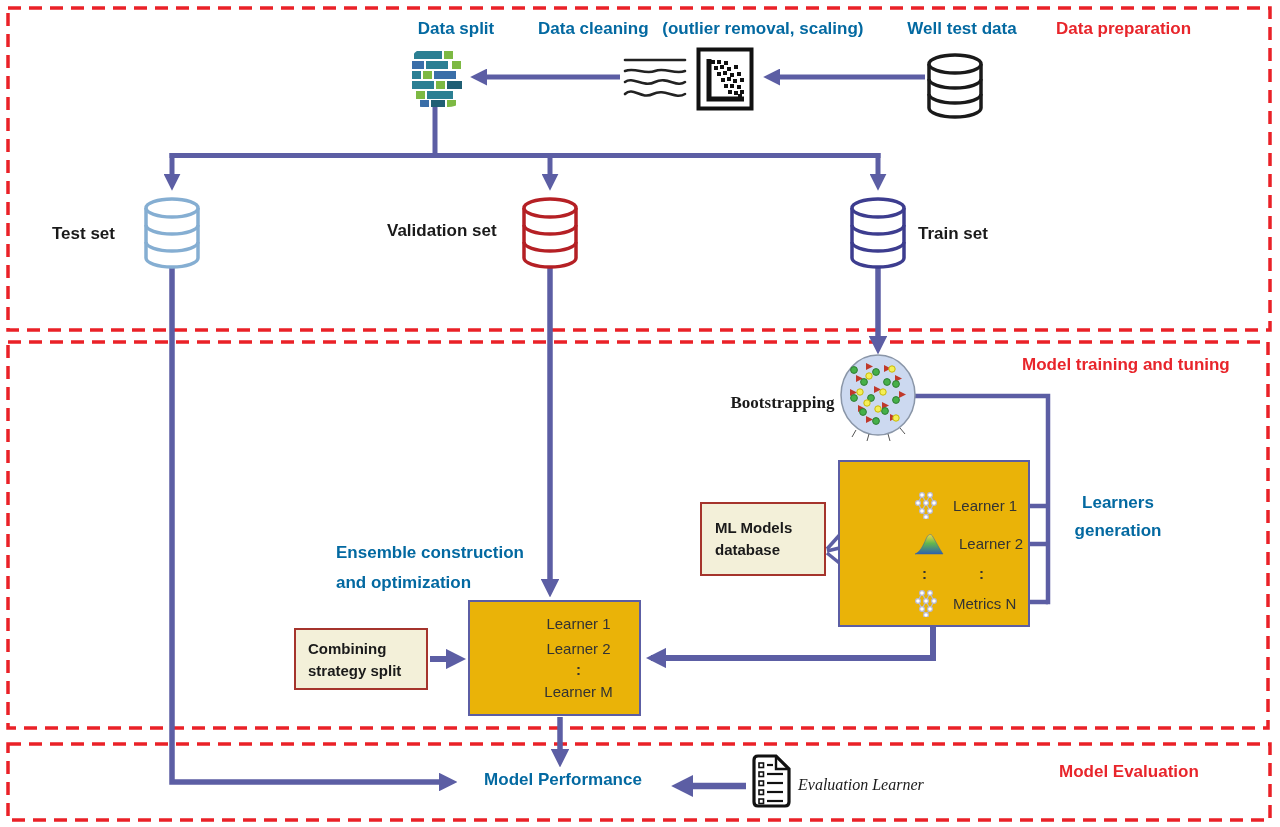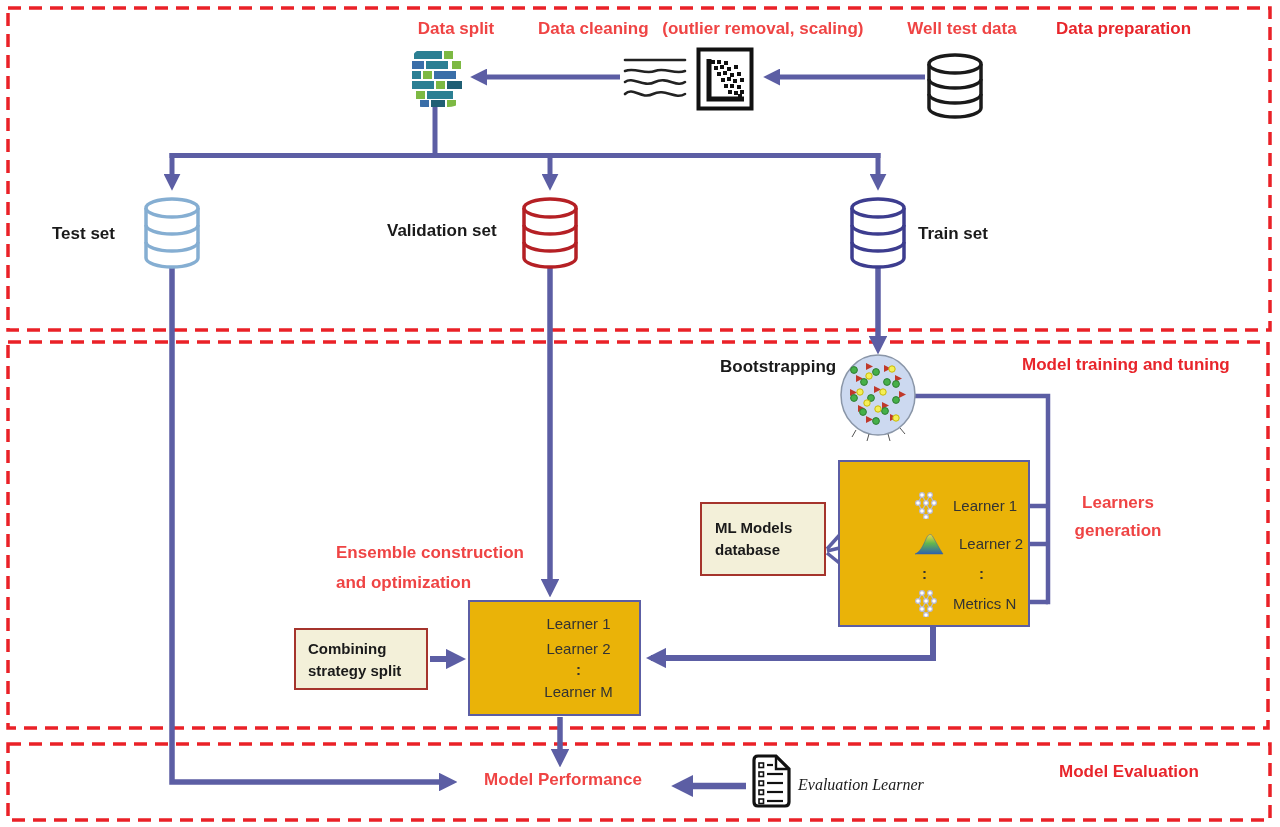--- a/index.html
+++ b/index.html
@@ -1,20 +1,20 @@
 <!DOCTYPE html>
 <html><head>
 <meta charset="utf-8">
 <style>
   html,body{margin:0;padding:0;background:#fff;}
   #canvas{position:relative;width:1280px;height:827px;background:#ffffff;overflow:hidden;
           font-family:"Liberation Sans", sans-serif;}
   #wires{position:absolute;left:0;top:0;z-index:1;}
   .abs{position:absolute;z-index:2;}
-  .lbl{position:absolute;z-index:3;font-weight:bold;font-size:17px;color:#ef4444;white-space:nowrap;}
+  .lbl{position:absolute;z-index:3;font-weight:bold;font-size:17px;color:#0369a1;white-space:nowrap;}
   .red{color:#e8252b;}
   .blk{color:#1a1a1a;}
   .ctr{text-align:center;}
   .node-box{position:absolute;z-index:2;background:#eab308;border:2.5px solid #5c5ea4;box-sizing:border-box;padding-left:48px;}
   .db-box{position:absolute;z-index:2;background:#f3f0d9;border:2.5px solid #a5342c;box-sizing:border-box;
           font-weight:bold;font-size:15px;color:#1a1a1a;line-height:22px;}
   .learner-row{display:flex;align-items:center;gap:15px;margin-left:26px;height:38px;}
   .learner-txt{font-size:15px;color:#333;}
   .dots-row{display:flex;align-items:center;margin-left:34px;height:22px;gap:52px;font-size:15px;color:#333;font-weight:bold;}
   .ens-line{font-size:15px;color:#333;line-height:25px;text-align:center;}
@@ -180,21 +180,21 @@
   <div class="lbl blk" style="left:918px;top:224px;">Train set</div>
   <svg class="abs" style="left:849px;top:196px;" width="58" height="74">
     <g stroke="#3d3d8f" stroke-width="3.5" fill="#fff">
       <path d="M3,12 V62 A26,9 0 0 0 55,62 V12"></path>
       <ellipse cx="29" cy="12" rx="26" ry="9"></ellipse>
       <path d="M3,29 A26,9 0 0 0 55,29" fill="none"></path>
       <path d="M3,46 A26,9 0 0 0 55,46" fill="none"></path>
     </g>
   </svg>
 
-  <div class="lbl blk" style="left:720px;top:357px;width:125px;text-align:left;">Bootstrapping</div>
+  <div class="lbl blk" style="left:720px;top:393px;width:125px;text-align:center;font-family:Liberation Serif, serif;">Bootstrapping</div>
   <svg class="abs" style="left:838px;top:353px;" width="80" height="92">
     <ellipse cx="40" cy="42" rx="37" ry="40" fill="#ccd9f0" stroke="#8a96a8" stroke-width="1.5"></ellipse>
     <g stroke="#555" stroke-width="1">
       <path d="M18,77 l-4,7" fill="none"></path>
         <path d="M31,81 l-2,7" fill="none"></path>
         <path d="M50,81 l2,7" fill="none"></path>
         <path d="M62,75 l5,6" fill="none"></path>
     </g>
     <g fill="#c0392b">
       <path d="M28,10 l7,3.5 l-7,3.5 z"></path>

